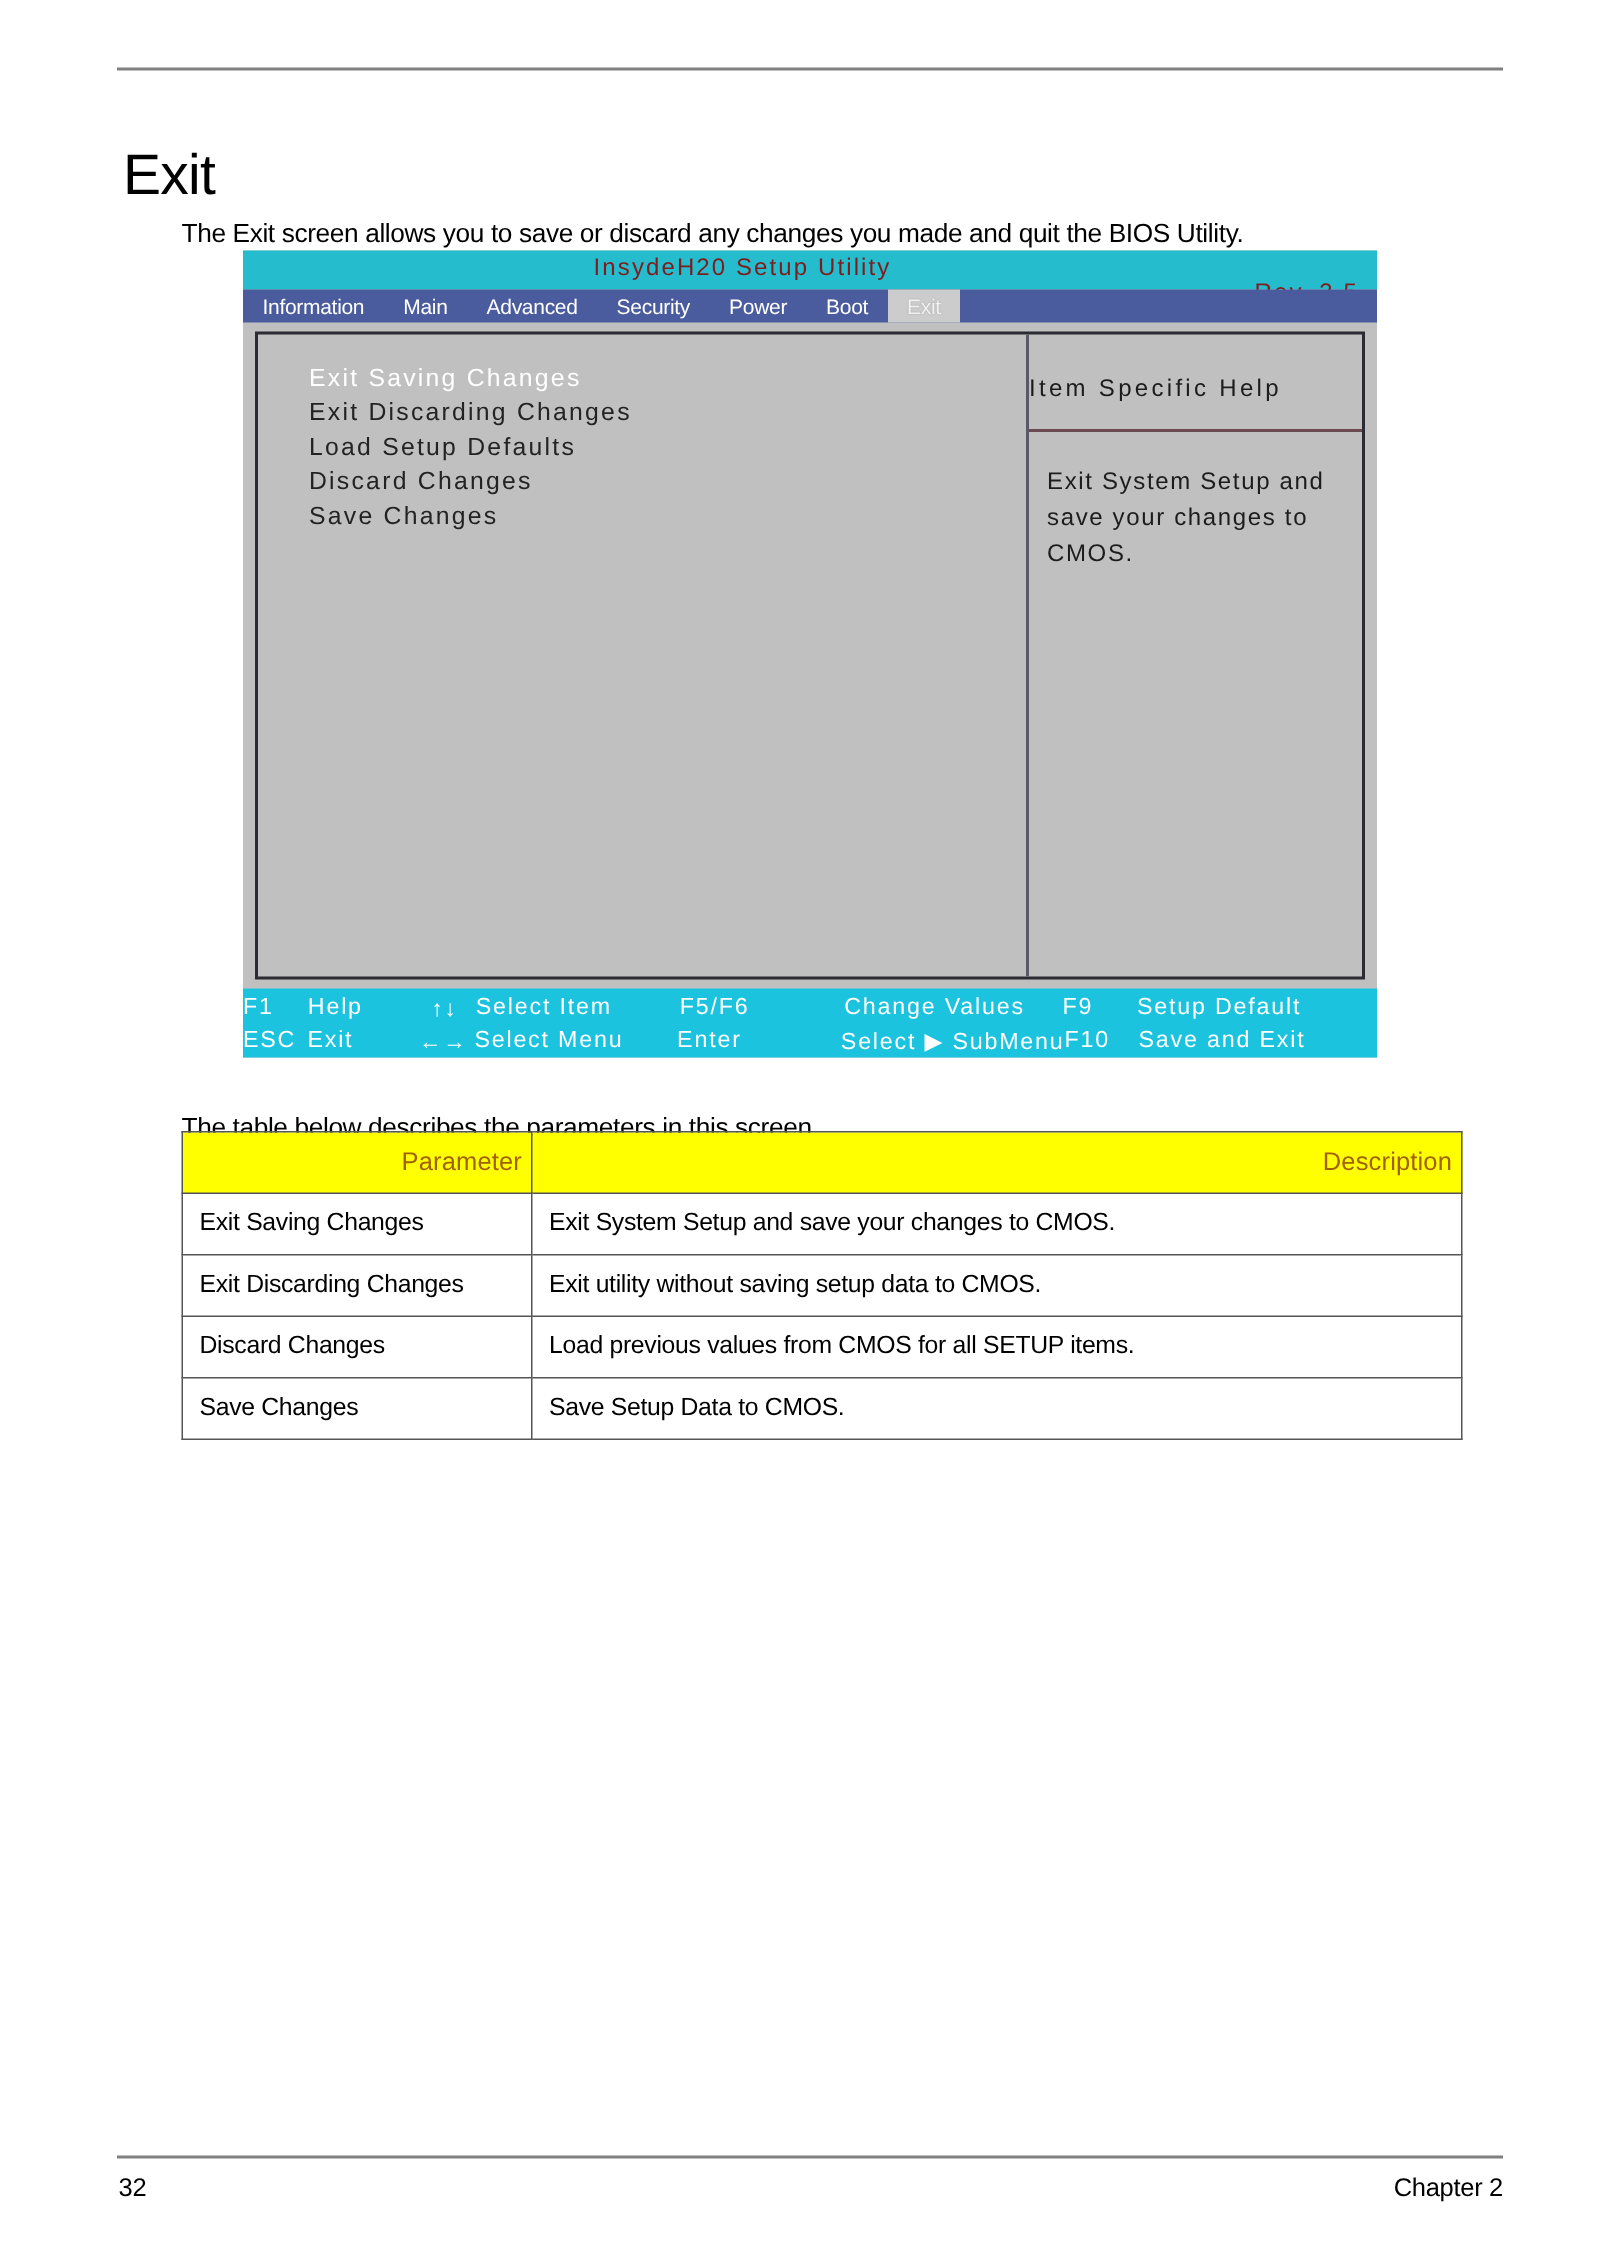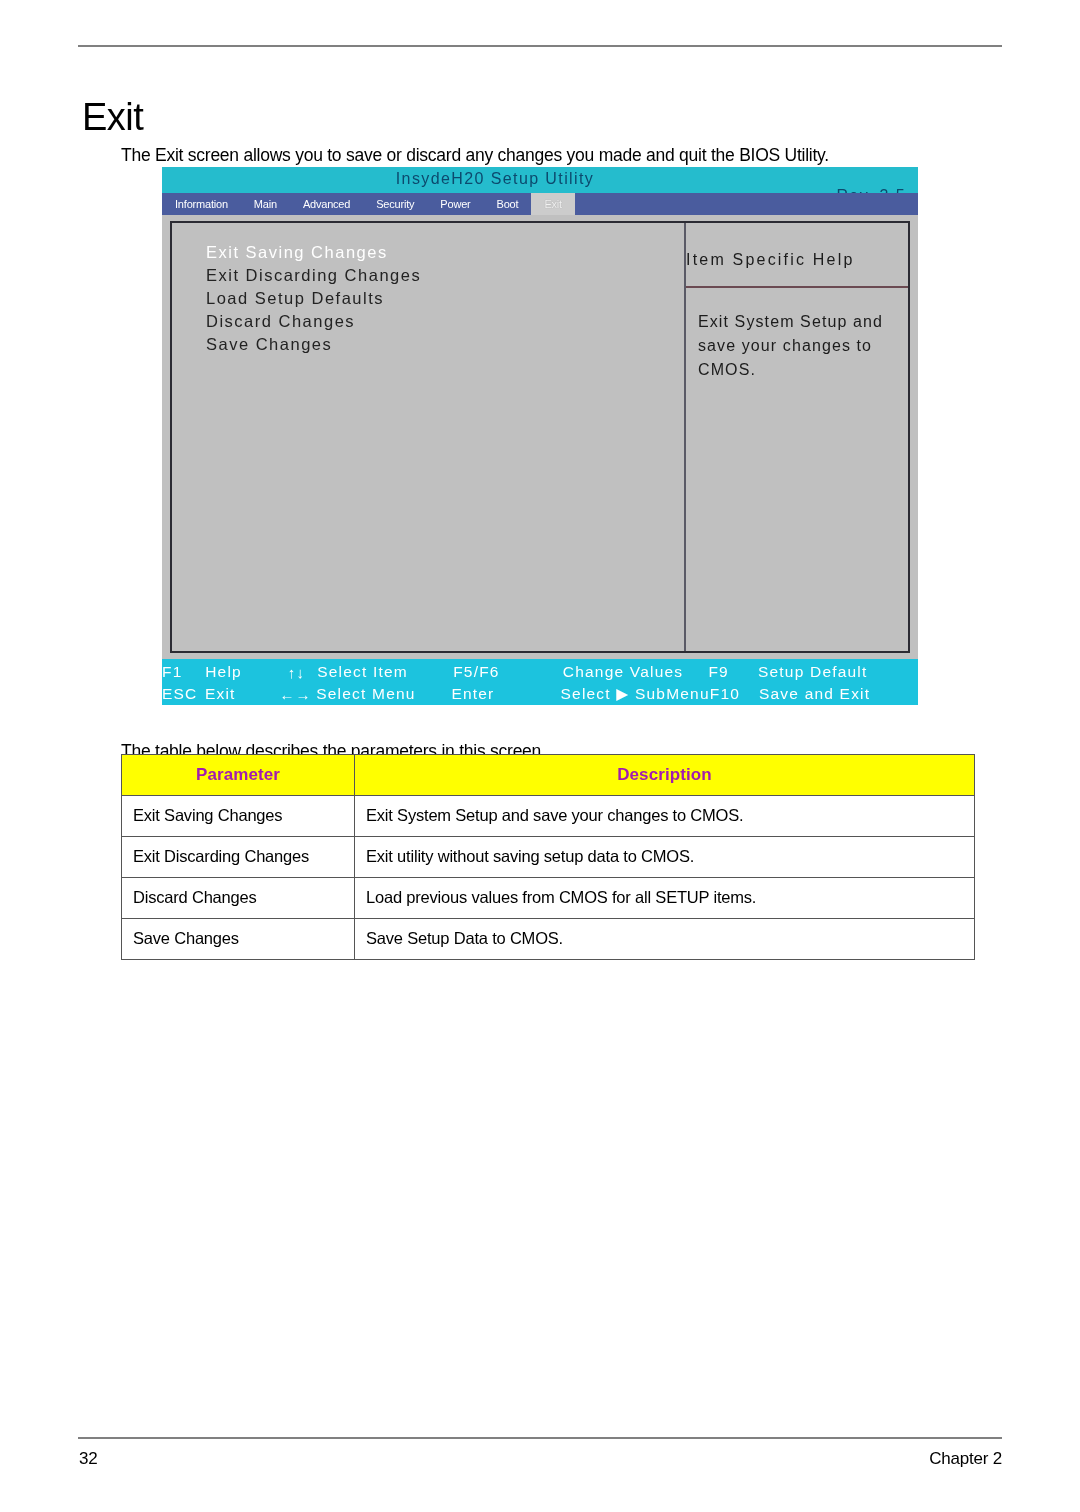--- a/index.html
+++ b/index.html
@@ -82,21 +82,21 @@
     top: 167px;
     width: 756px;
     height: 538px;
     background: #c0c0c0;
     font-family: "Liberation Sans", sans-serif;
   }
   .bios-titlebar {
     position: relative;
     height: 26px;
     background: #25bccd;
-    color: #0c4a6e;
+    color: #7f1d1d;
   }
   .bios-title {
     position: absolute;
     left: 0;
     right: 0;
     top: 3px;
     text-align: center;
     font-size: 16px;
     letter-spacing: 1.4px;
     padding-right: 90px;
@@ -115,21 +115,21 @@
     height: 22px;
     background: #4a5c9e;
     display: flex;
     align-items: stretch;
   }
   .bios-tab {
     display: flex;
     align-items: center;
     justify-content: center;
     color: #ffffff;
-    font-size: 11px;
+    font-size: 14px;
     letter-spacing: -0.2px;
     padding: 0 13px;
     white-space: nowrap;
   }
   .bios-tab.active {
     background: #cccccc;
     color: #f2f2f2;
     text-shadow: 0 0 1px #999;
   }
 
@@ -235,23 +235,23 @@
     font-weight: normal;
     letter-spacing: -0.2px;
     text-align: left;
     vertical-align: top;
     padding: 8px 11px 9px 11px;
     color: #000000;
     line-height: 23px;
   }
   .param-table thead th {
     background: #ffff00;
-    color: #a21caf;
-    font-weight: bold;
-    text-align: center;
+    color: #a16207;
+    font-weight: normal;
+    text-align: right;
     font-size: 17px;
     letter-spacing: 0.1px;
     padding: 8px 6px 9px 6px;
   }
   .col-param { width: 220px; }
 </style>
 </head>
 <body>
 
 <div class="page-rule-top"></div>

